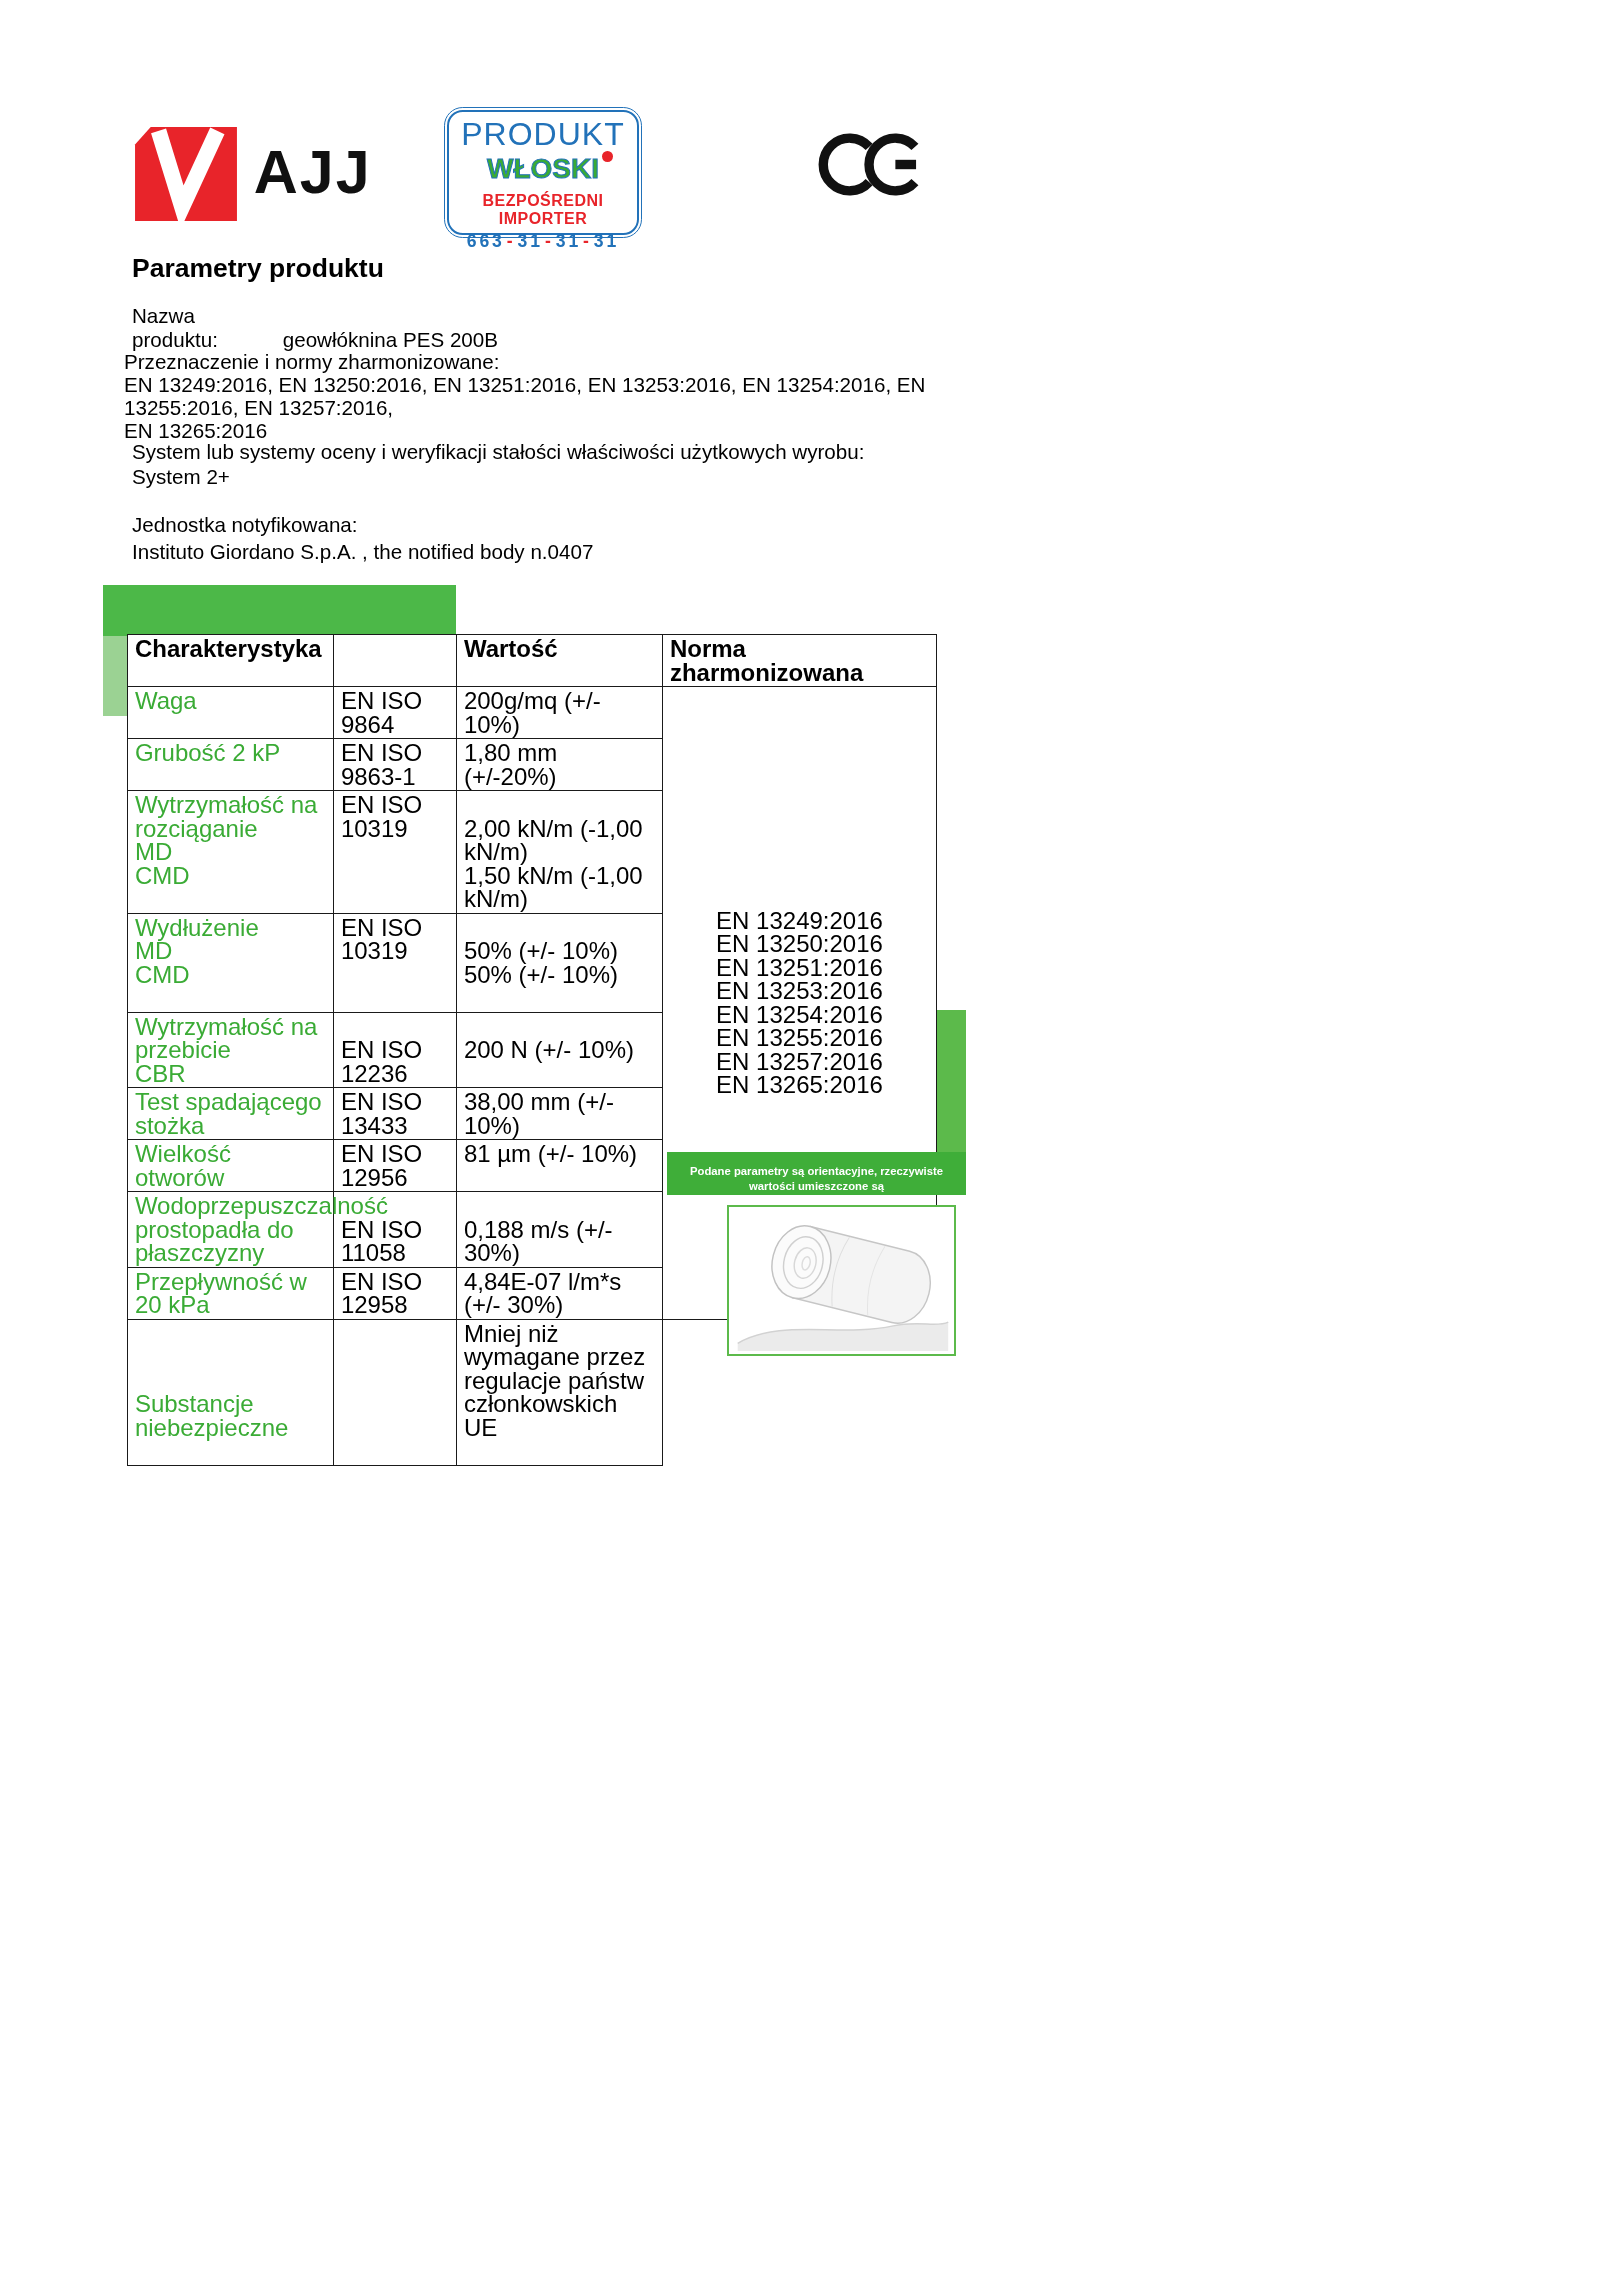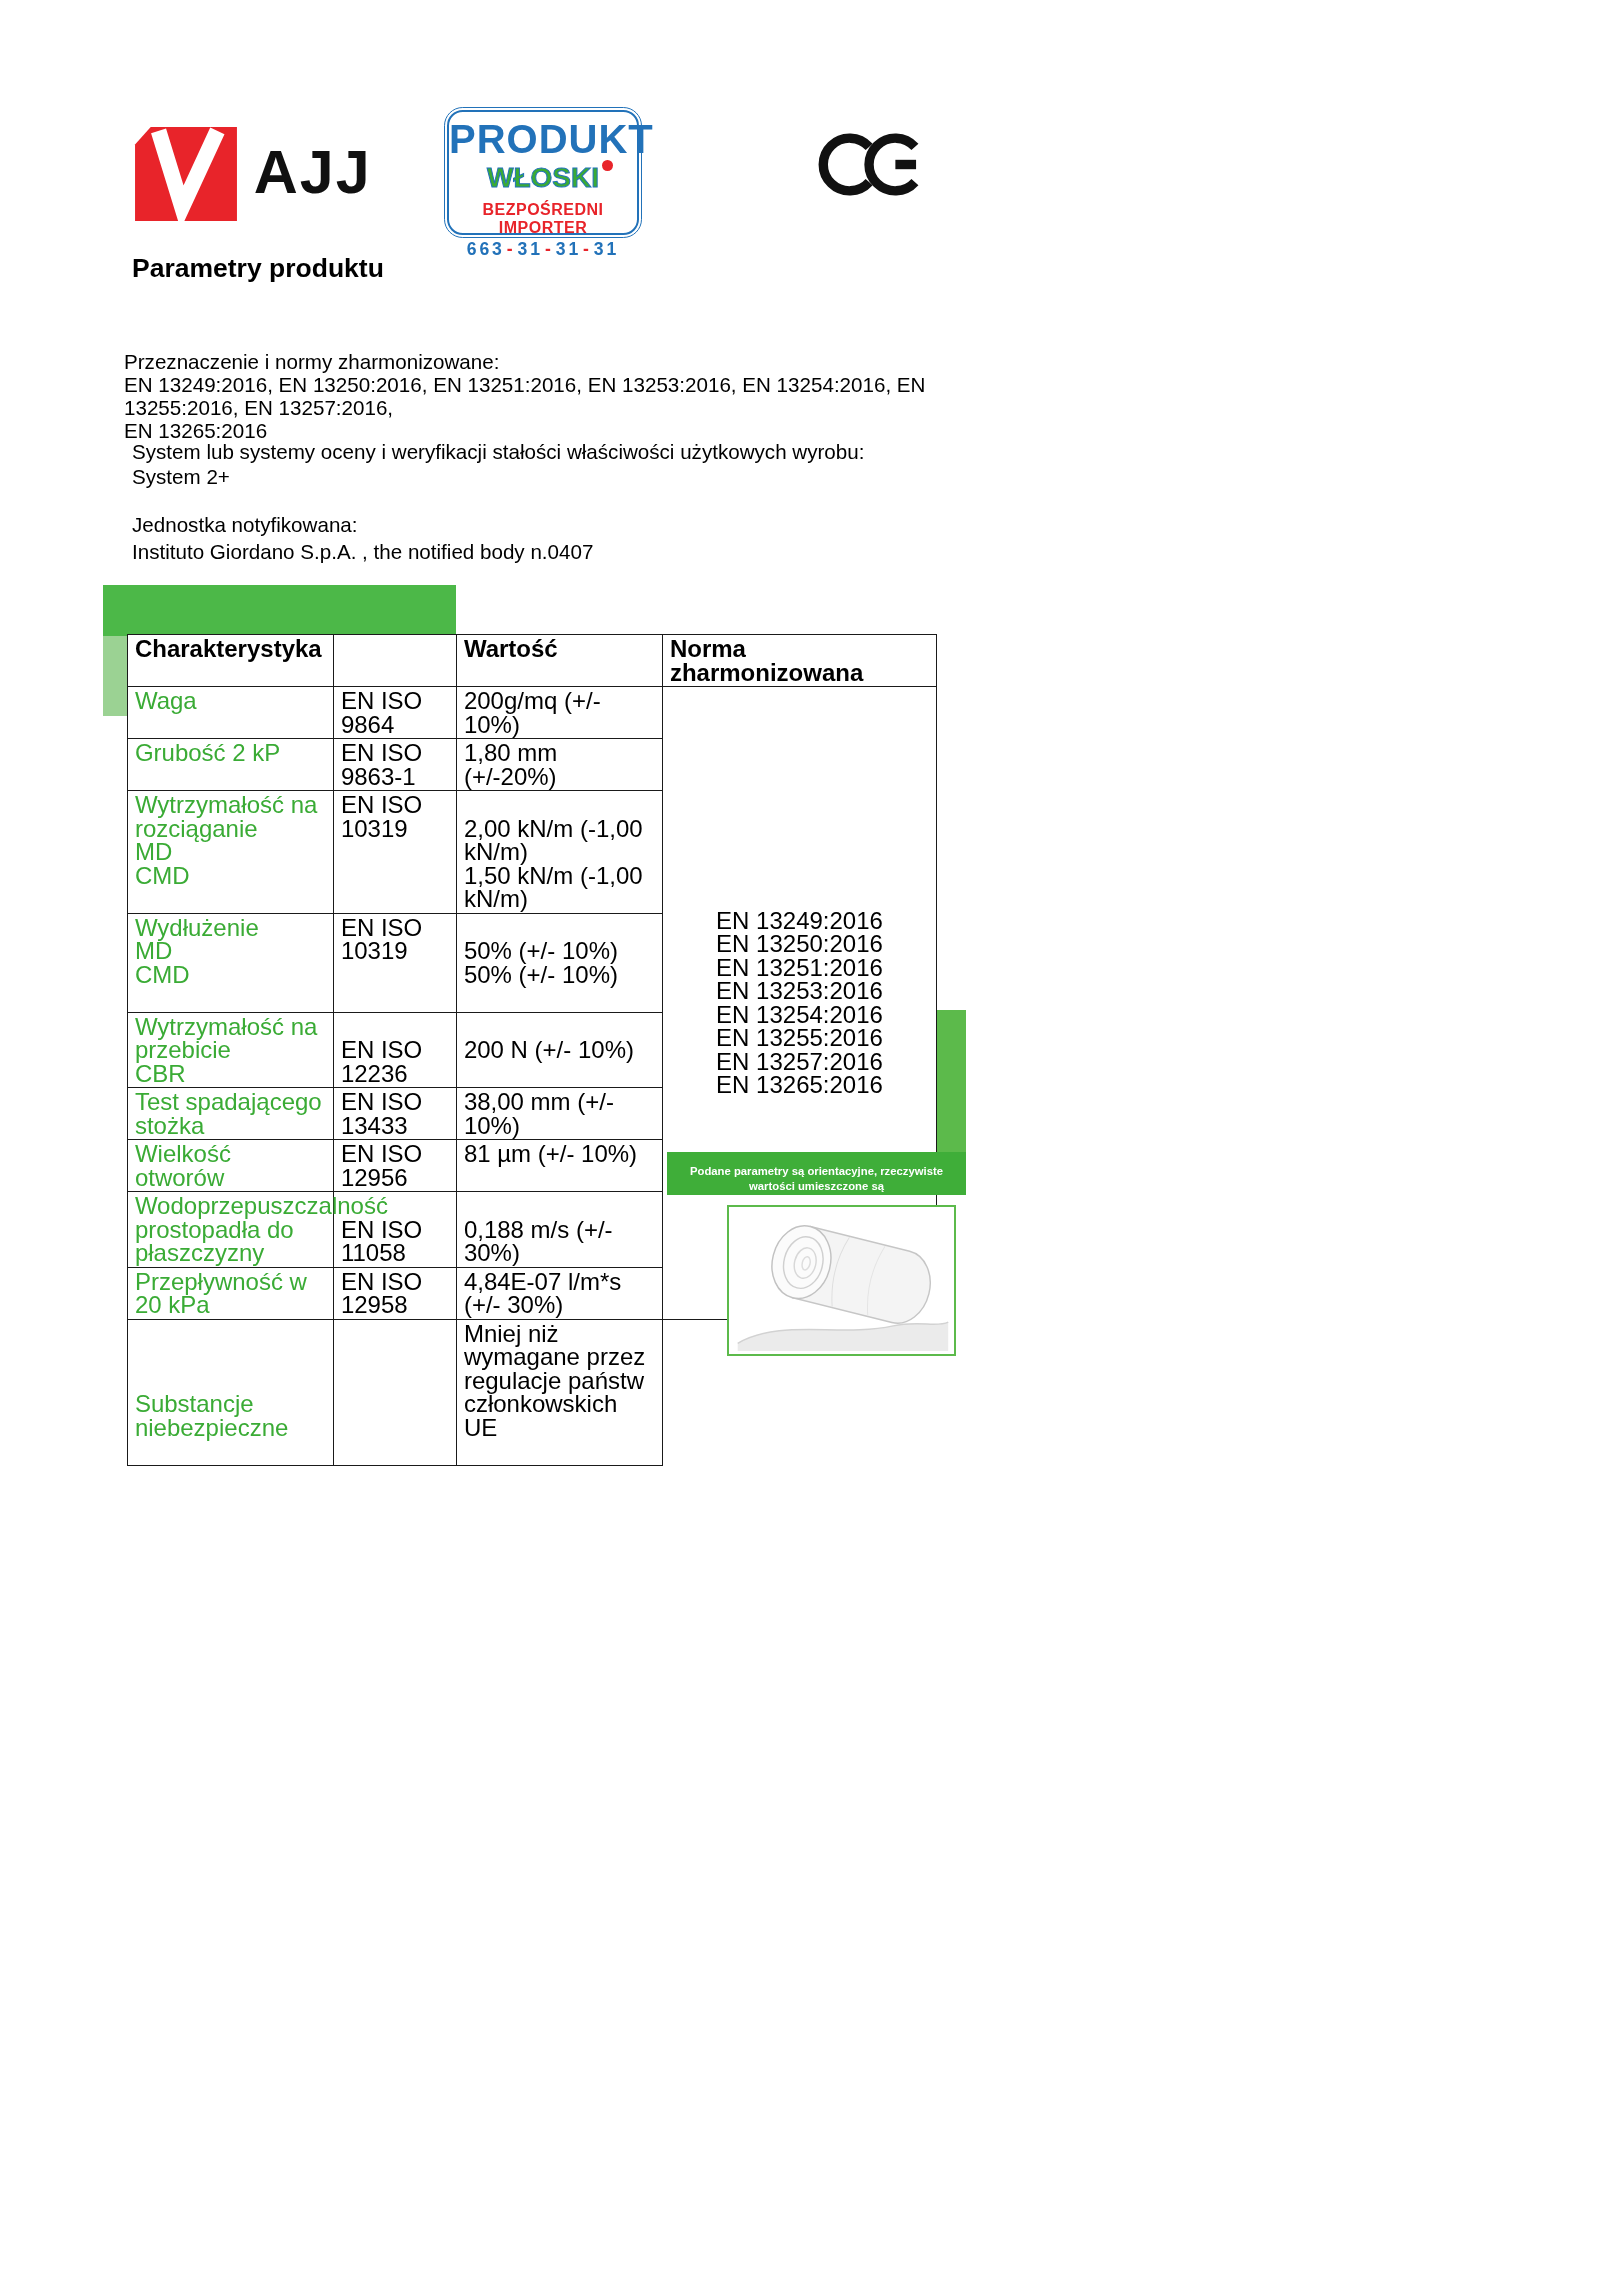--- a/index.html
+++ b/index.html
@@ -6,21 +6,21 @@
   .page{position:relative;width:1620px;height:1704px;background:#ffffff;overflow:hidden;
         font-family:"Liberation Sans", sans-serif;color:#000;}
   .abs{position:absolute;}
 
   
   .logo-ajj{left:132px;top:123px;display:flex;align-items:center;gap:13.7px;}
   .ajj-text{font-size:61px;font-weight:900;letter-spacing:2px;color:#101010;line-height:1;}
 
   .badge{left:447px;top:110px;width:192px;height:125px;border:2.9px solid #2272b9;border-radius:15.7px;
          outline:1.5px solid #2272b9;outline-offset:2.9px;background:#fff;text-align:center;box-sizing:border-box;}
-  .badge .b1{font-size:40px;font-weight:700;color:#2272b9;letter-spacing:1px;margin-top:4.9px;line-height:1.1;}
+  .badge .b1{font-size:32px;font-weight:400;color:#2272b9;letter-spacing:1px;margin-top:4.9px;line-height:1.1;}
   .badge .b2{font-size:28px;font-weight:800;color:#3aab35;-webkit-text-stroke:1px #2272b9;
              position:relative;display:inline-block;line-height:1.1;margin-top:2px;}
   .badge .dot{position:absolute;top:-2.9px;right:-13.7px;width:10.8px;height:10.8px;border-radius:50%;background:#e8242a;}
   .badge .b3{font-size:16px;font-weight:700;color:#e8242a;letter-spacing:0.5px;margin-top:6.9px;}
   .badge .b4{font-size:17.6px;font-weight:800;color:#2272b9;letter-spacing:2.9px;margin-top:2.9px;}
   .badge .psep{color:#e8242a;font-weight:900;margin:0 2px;}
 
   .ce{left:817px;top:129px;}
 
   .title{left:132px;top:253px;width:804px;text-align:left;font-size:26.5px;font-weight:700;}
@@ -77,20 +77,24 @@
   <div class="abs ce">
     <svg width="116" height="71" viewBox="0 0 185 104">
       <path d="M83.2 23.9 A42 42 0 1 0 83.2 80.1" stroke="#111" stroke-width="15" fill="none"></path>
       <path d="M156.2 23.9 A42 42 0 1 0 156.2 80.1" stroke="#111" stroke-width="15" fill="none"></path>
       <line x1="125" y1="52" x2="158" y2="52" stroke="#111" stroke-width="15"></line>
     </svg>
   </div>
 
   <div class="abs title">Parametry produktu</div>
 
+  <div class="abs bodytext name-row">
+    <span class="lbl">Nazwa produktu:</span>
+    <span>geowłóknina PES 200B</span>
+  </div>
 
   <div class="abs bodytext norms">
     <div>Przeznaczenie i normy zharmonizowane:</div>
     <div>EN 13249:2016, EN 13250:2016, EN 13251:2016, EN 13253:2016, EN 13254:2016, EN 13255:2016, EN 13257:2016,</div>
     <div>EN 13265:2016</div>
   </div>
 
   <div class="abs bodytext system">
     <div>System lub systemy oceny i weryfikacji stałości właściwości użytkowych wyrobu:</div>
     <div>System 2+</div>

